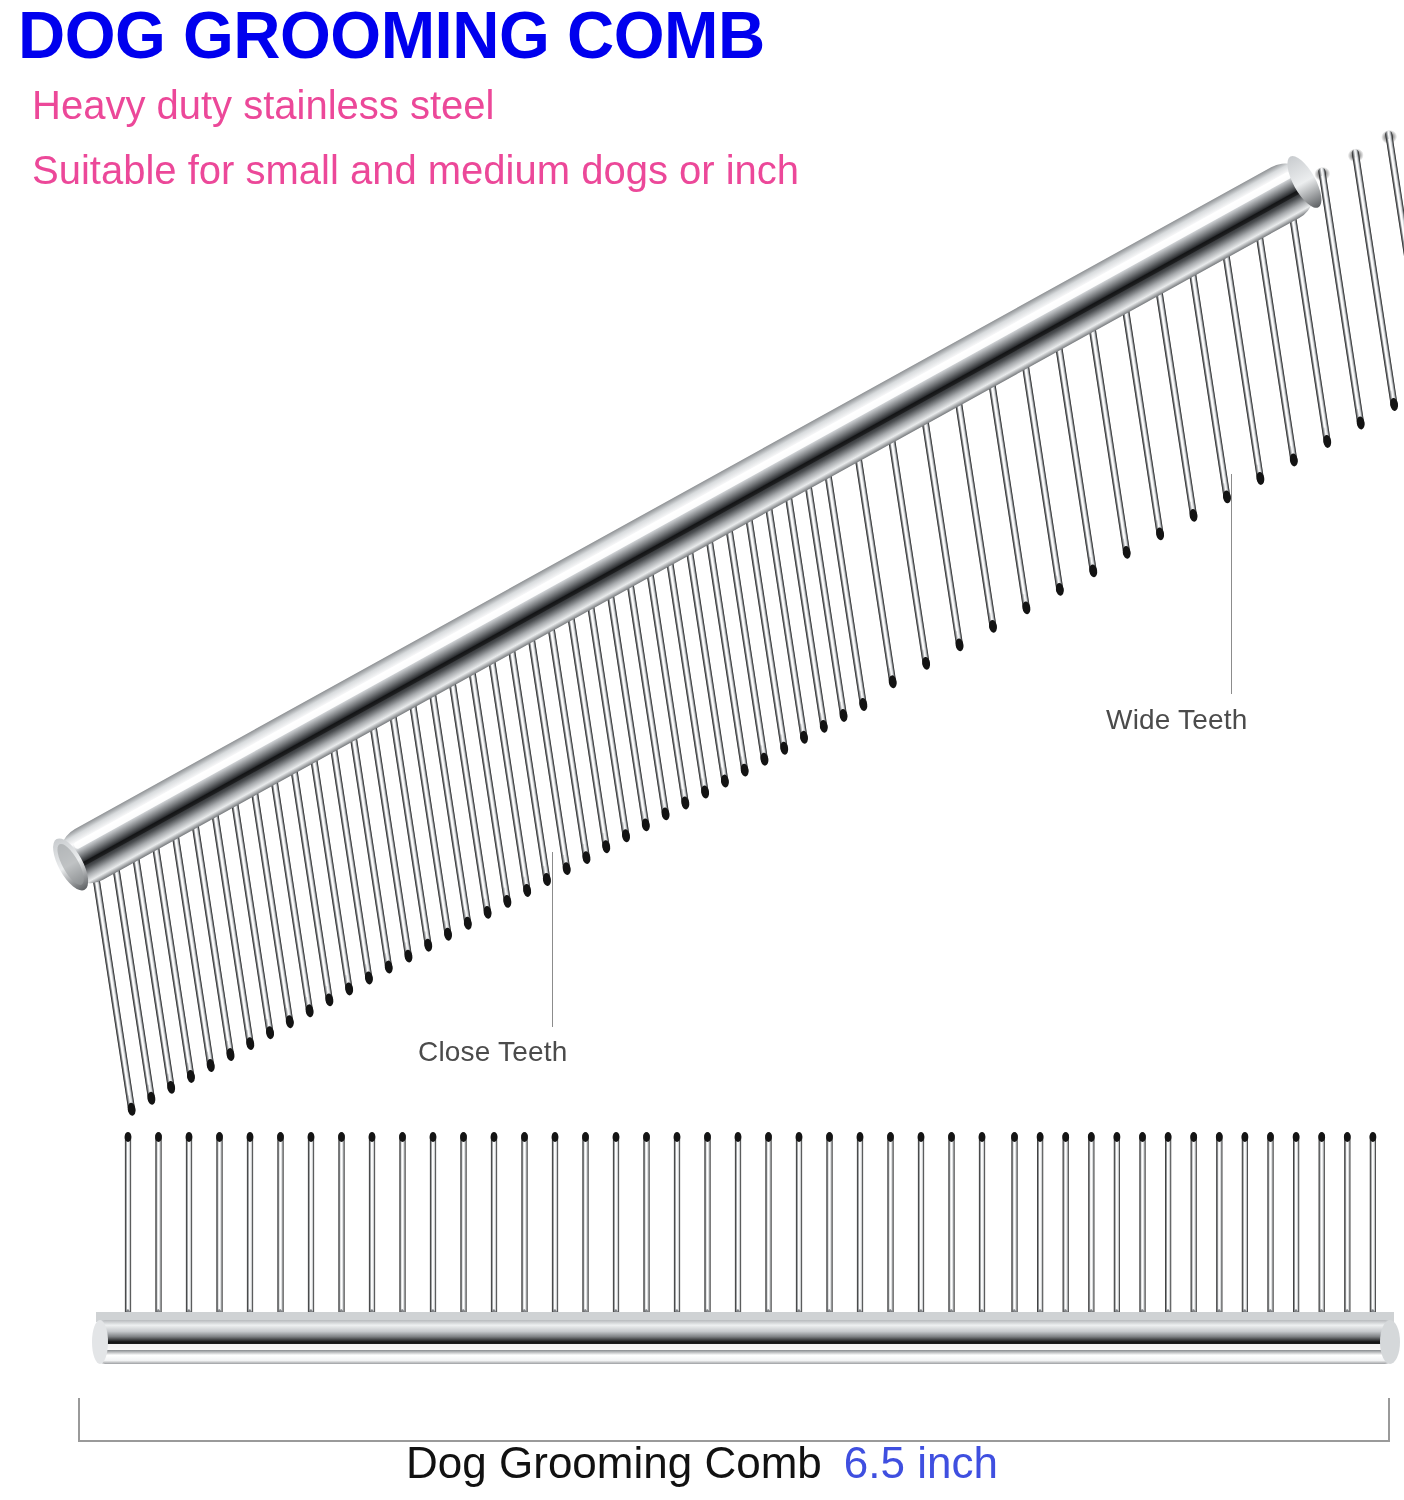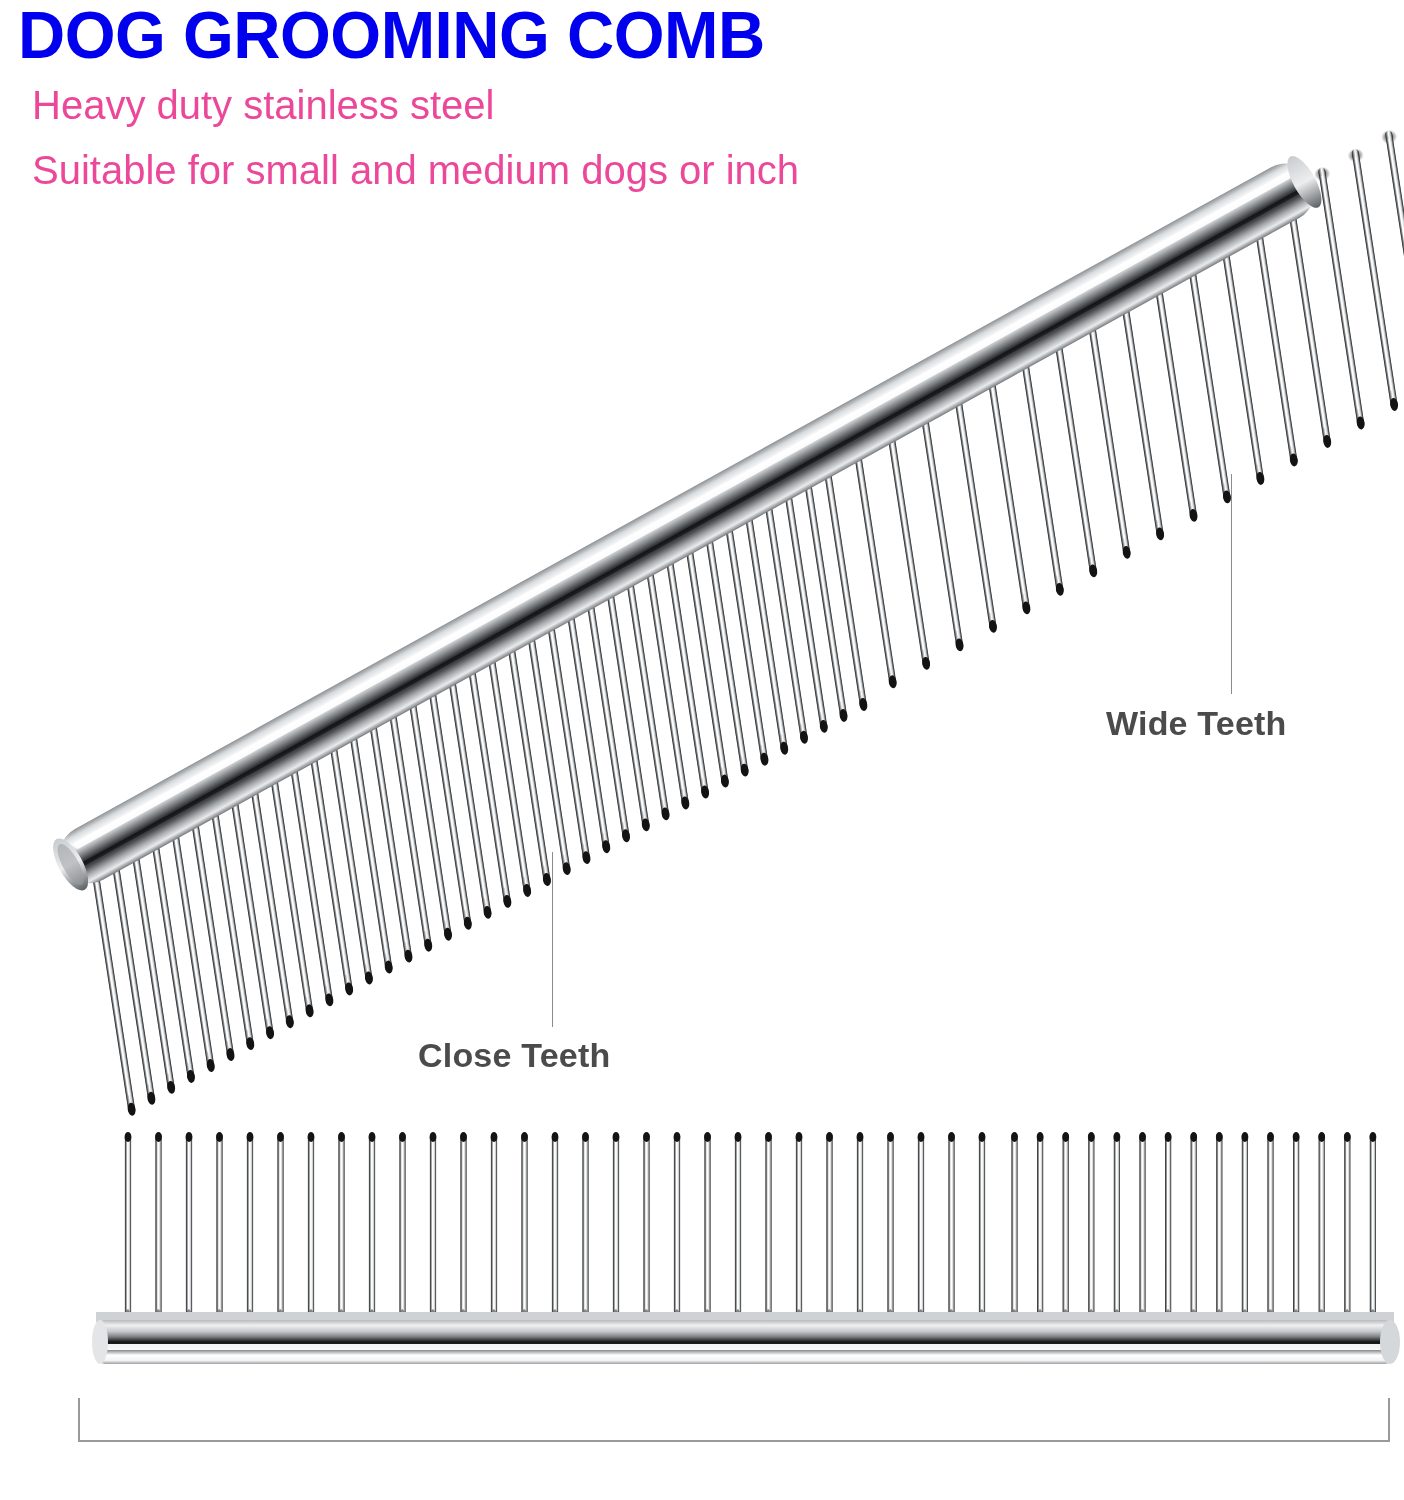--- a/index.html
+++ b/index.html
@@ -48,22 +48,22 @@
     line-height: 1.32;
     white-space: nowrap;
     margin: 12px;
     padding-left: 2px;
   }
   .subtitle.line1 { margin-top: 10px; }
 
   
   .callout {
     position: absolute;
-    font-size: 34px;
-    font-weight: bold;
+    font-size: 28px;
+    font-weight: normal;
     color: #4b4b4b;
     white-space: nowrap;
     letter-spacing: 0.2px;
   }
   #callout-wide  { left: 1106px; top: 704px; }
   #callout-close { left: 412px;  top: 1036px; margin-left: 6px; }
 
   .leader {
     position: absolute;
     width: 1px;
@@ -836,14 +836,17 @@
       <rect x="96" y="1312" width="1298" height="10" fill="#cfd2d4"></rect>
       <rect x="96" y="1320" width="1298" height="44" rx="9" ry="9" fill="url(#botBarGrad)"></rect>
       <rect x="100" y="1344" width="1290" height="6" fill="#ffffff" opacity="0.95"></rect>
       <ellipse cx="1390" cy="1342" rx="10" ry="22" fill="#d5d8da"></ellipse>
       <ellipse cx="100" cy="1342" rx="8" ry="22" fill="#e3e5e7"></ellipse>
     </g>
   </svg>
 
   <div id="bracket"></div>
 
+  <div id="caption">
+    <span class="cap-name">Dog Grooming Comb</span><span class="cap-size">6.5 inch</span>
+  </div>
 
 </div>
 
 </body></html>

